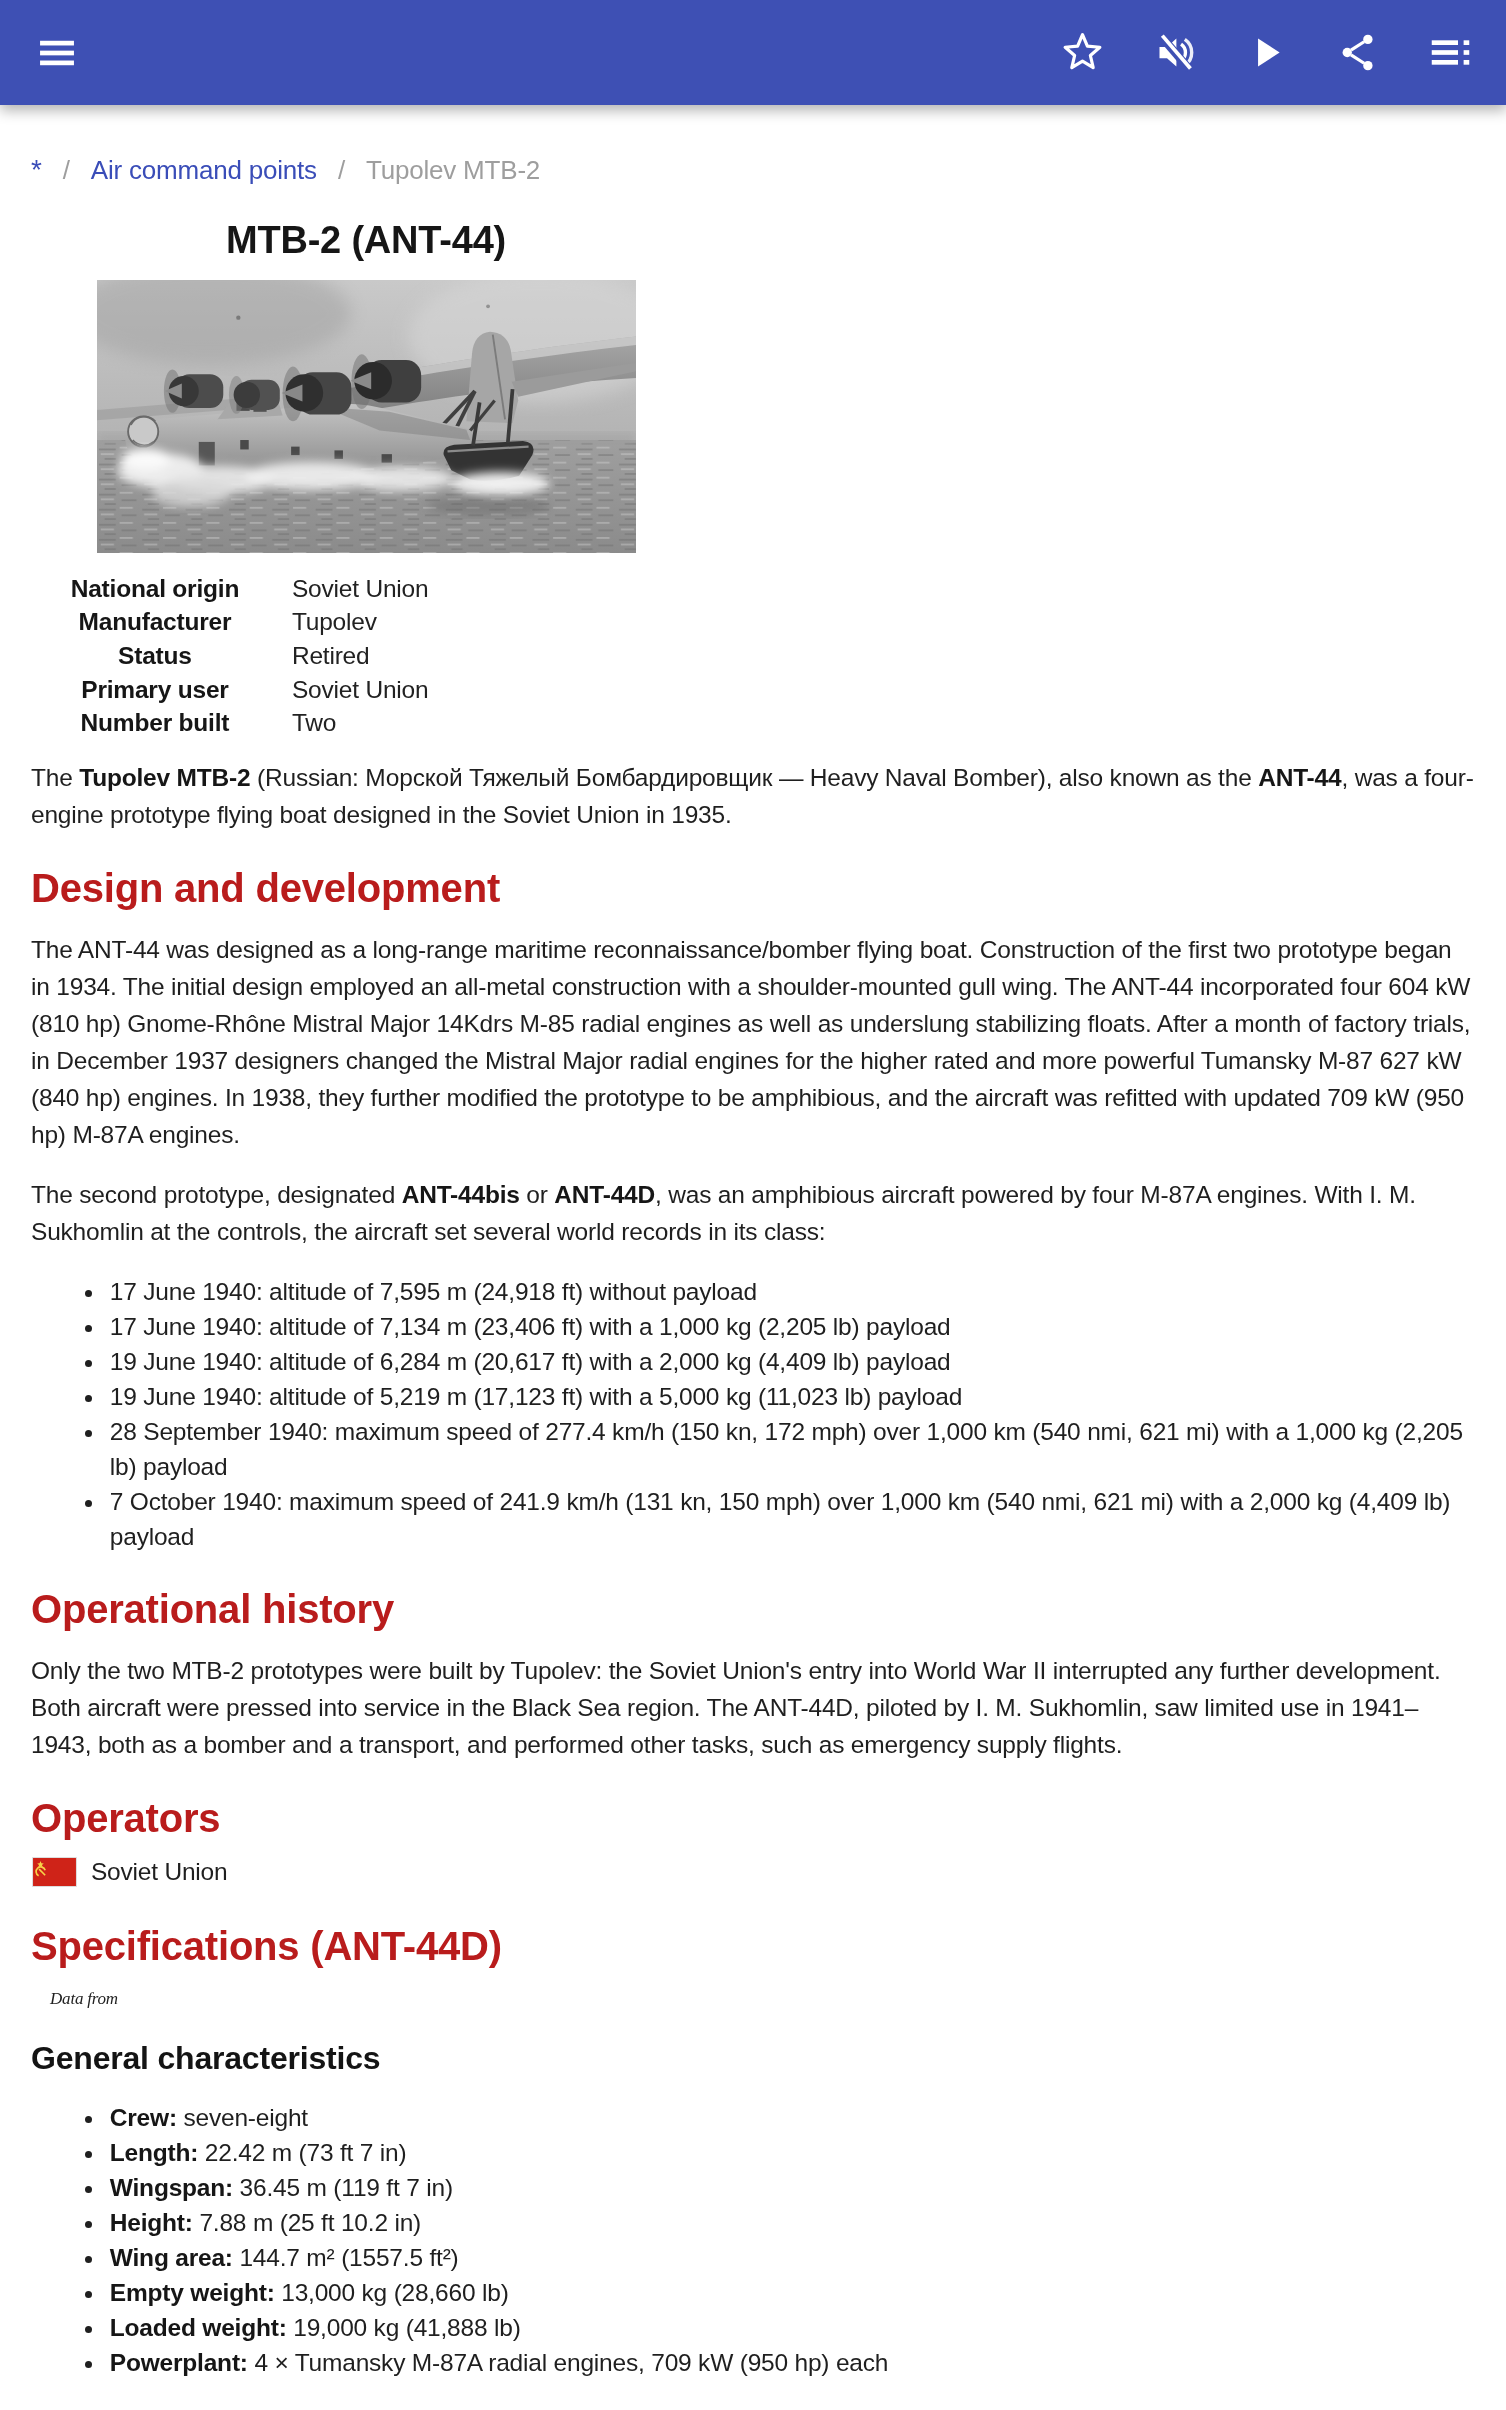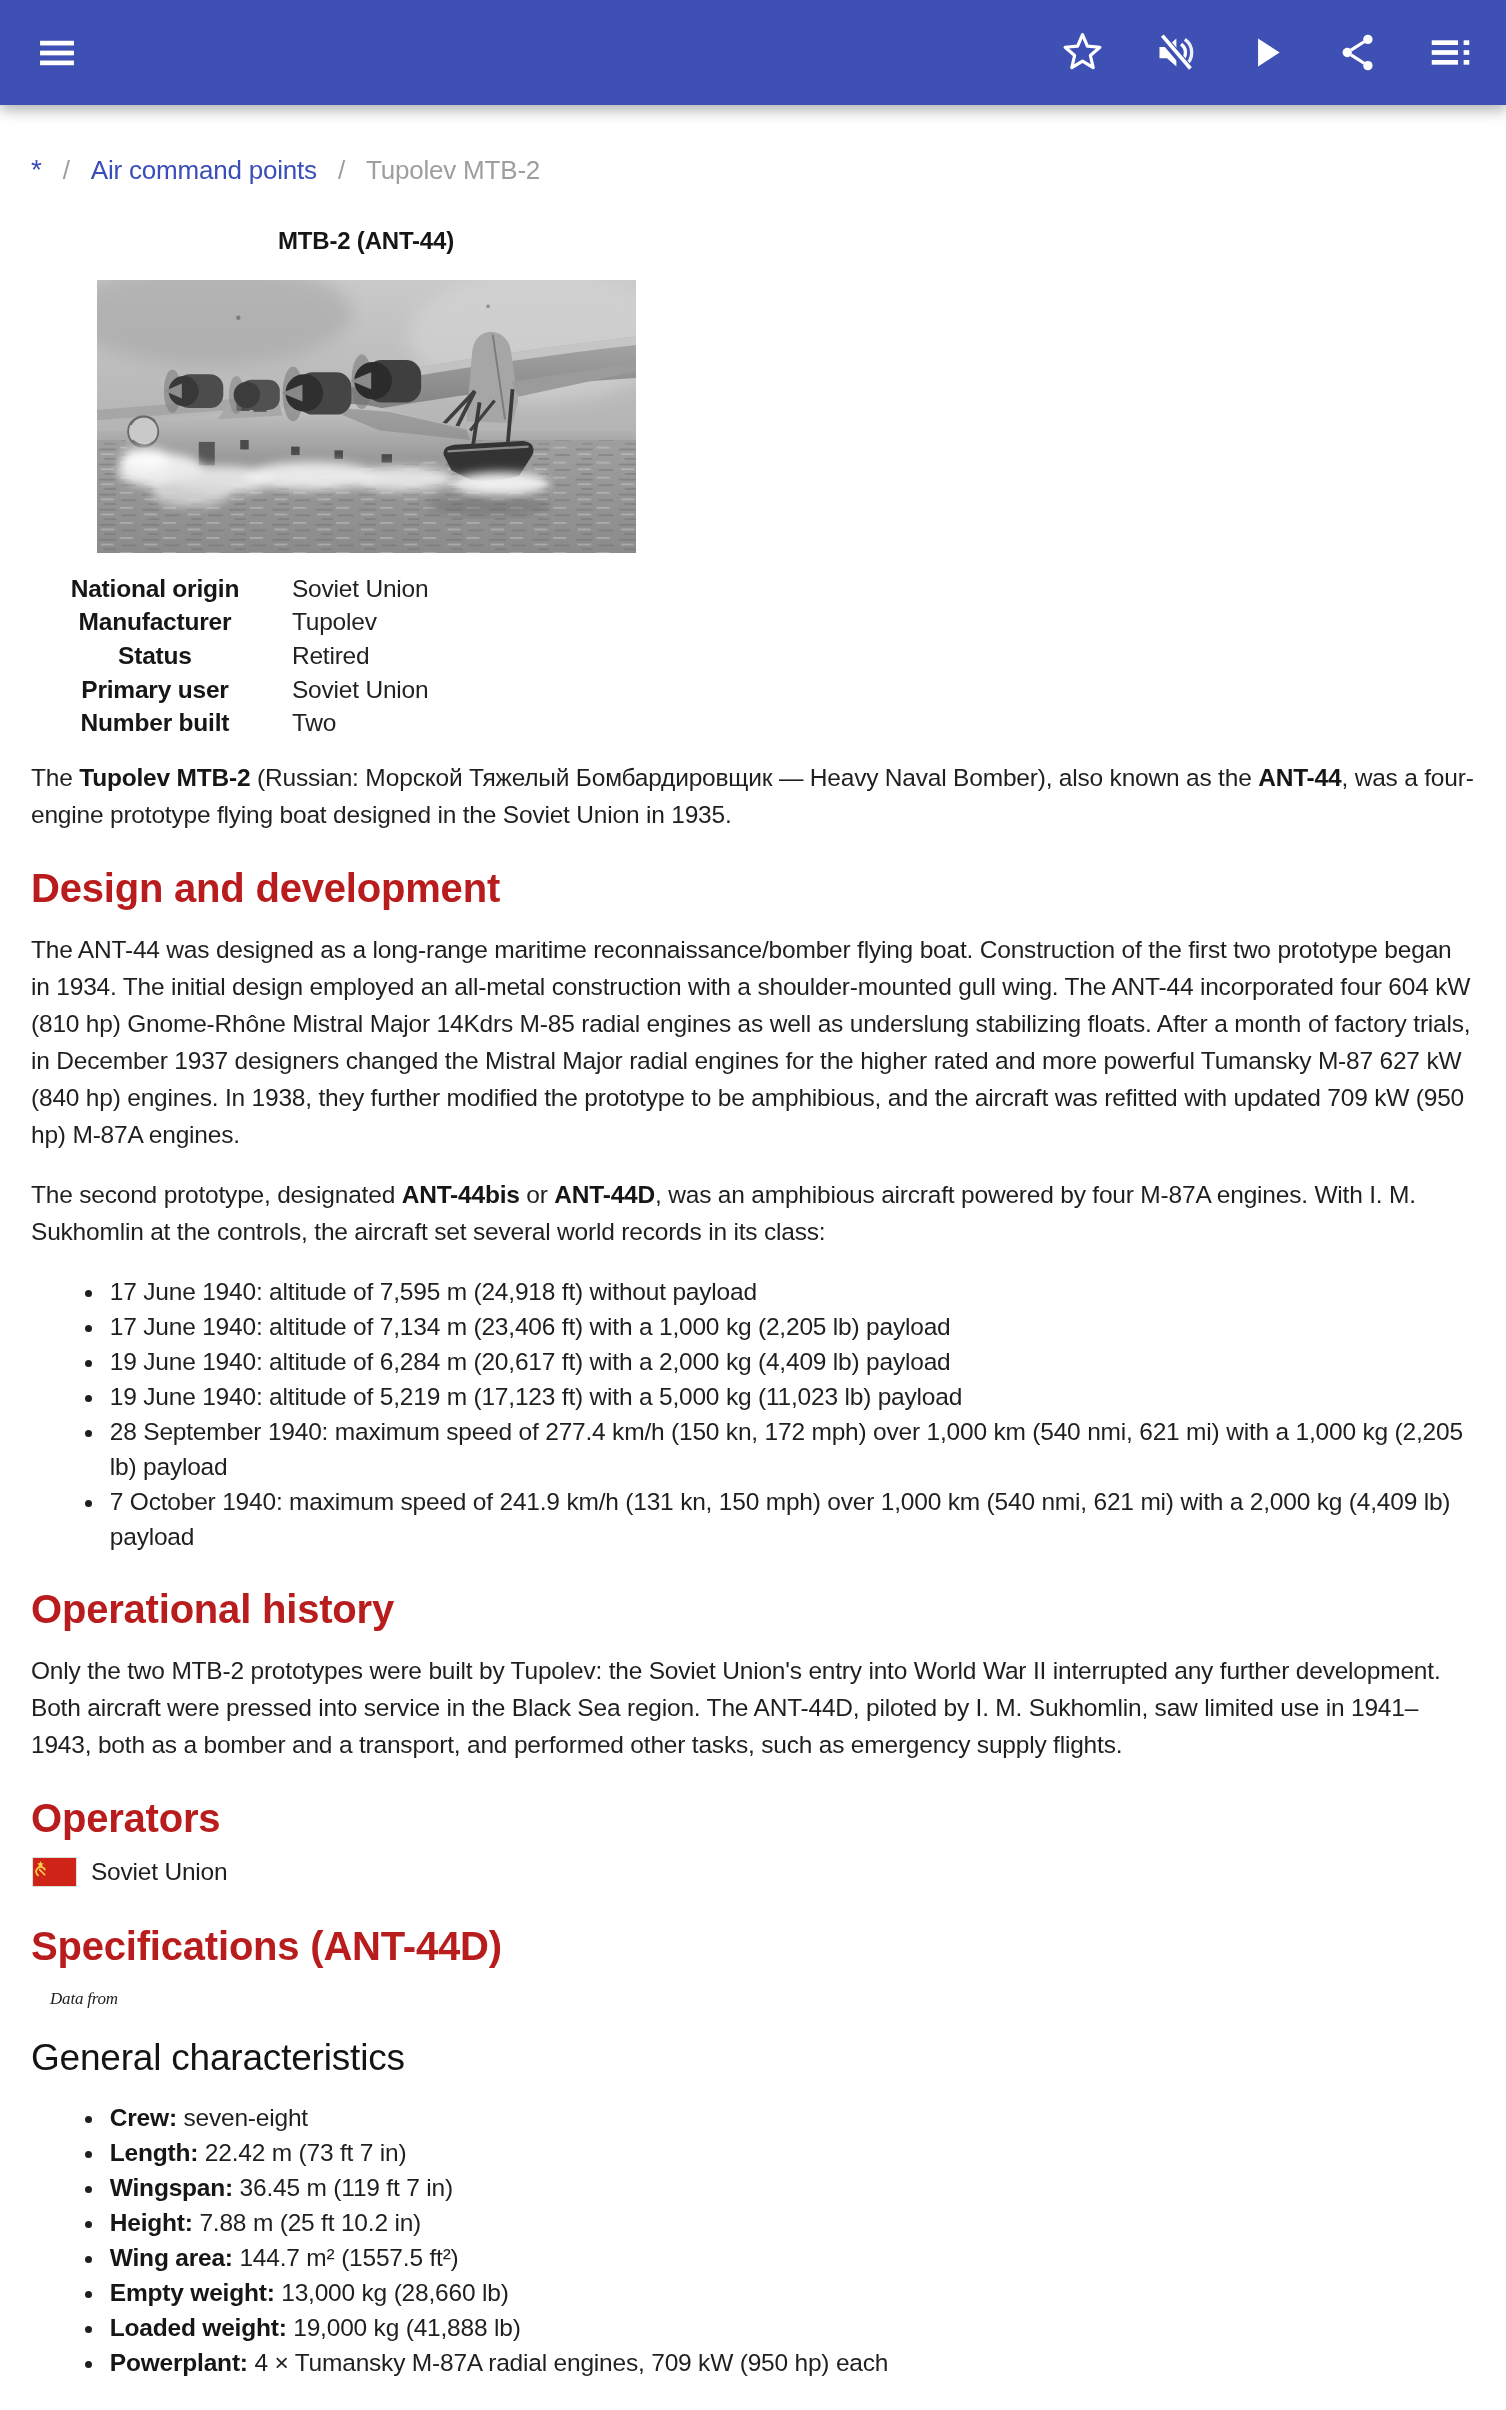--- a/index.html
+++ b/index.html
@@ -13,29 +13,29 @@
   .actions{display:flex;gap:47px;align-items:center;}
   
   .content{padding:0 31px;}
   .crumbs{margin-top:49px;display:flex;align-items:baseline;gap:21px;font-size:26px;line-height:32px;}
   .crumb-home{color:#3a4db8;font-size:28px;text-decoration:none;}
   .crumb-sep{color:#9e9e9e;}
   .crumb-link{color:#3a4db8;text-decoration:none;}
   .crumb-cur{color:#9e9e9e;}
   
   .infobox{width:670px;margin:34px 0 0 0;}
-  .ib-title{font-size:24px;line-height:41px;font-weight:700;text-align:center;color:#161616;margin:0 0 19px 0;}
+  .ib-title{font-size:38px;line-height:41px;font-weight:700;text-align:center;color:#161616;margin:0 0 19px 0;}
   .photo{display:block;width:539px;height:273px;margin:0 auto;}
   table.ib{width:100%;border-collapse:collapse;margin-top:19px;font-size:24.5px;}
   table.ib th{width:37%;text-align:center;font-weight:700;color:#161616;padding:2.8px 7.5px;line-height:28px;vertical-align:top;}
   table.ib td{text-align:left;padding:2.8px 0 2.8px 13px;line-height:28px;color:#222;}
   
   p.body{font-size:24.5px;line-height:37px;margin:19px 0 22.6px 0;max-width:1444px;}
   h2.sec{font-size:40px;line-height:47px;font-weight:700;color:#b91c1c;margin:32px 0 11.3px 0;}
-  h3.sub{font-size:37px;line-height:36px;font-weight:400;color:#141414;margin:24.5px 0 7.5px 0;}
+  h3.sub{font-size:32px;line-height:36px;font-weight:700;color:#141414;margin:24.5px 0 7.5px 0;}
   ul.blist{margin:24.5px 0 22.6px 0;padding:0 0 0 75px;font-size:24.5px;line-height:35px;}
   ul.blist li{margin:0;padding:0 0 0 3.8px;}
   .datafrom{font-style:italic;font-size:17px;line-height:32px;margin:13px 0 14px 19px;color:#222;font-family:Liberation Serif, serif;}
   .operator{display:flex;align-items:center;gap:15px;margin:5.6px 0 0 1.9px;font-size:24.5px;line-height:38px;}
   .flag{width:43px;height:28px;display:block;box-shadow:0 0 0 0.9px rgba(0,0,0,.15);}
   b{font-weight:700;color:#161616;}
 </style>
 </head>
 <body>
 

